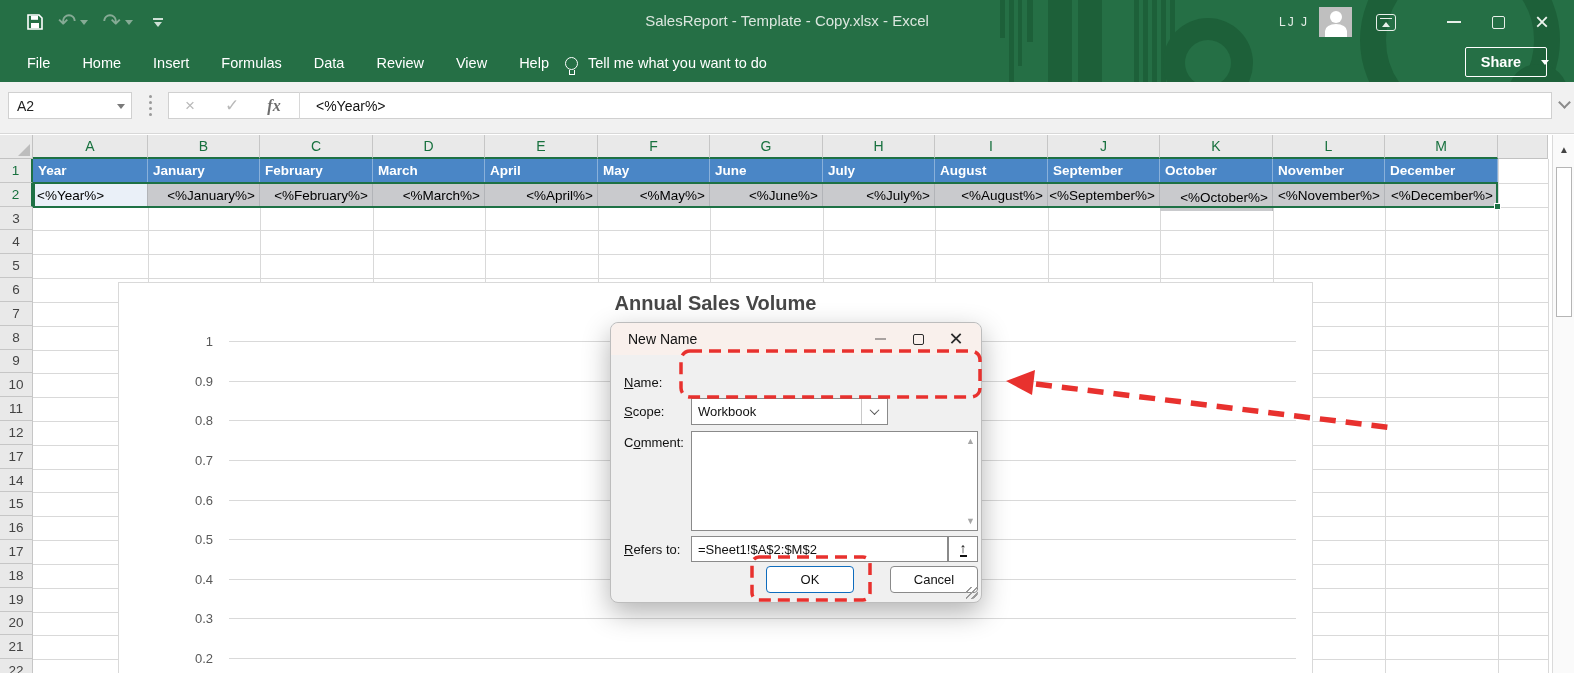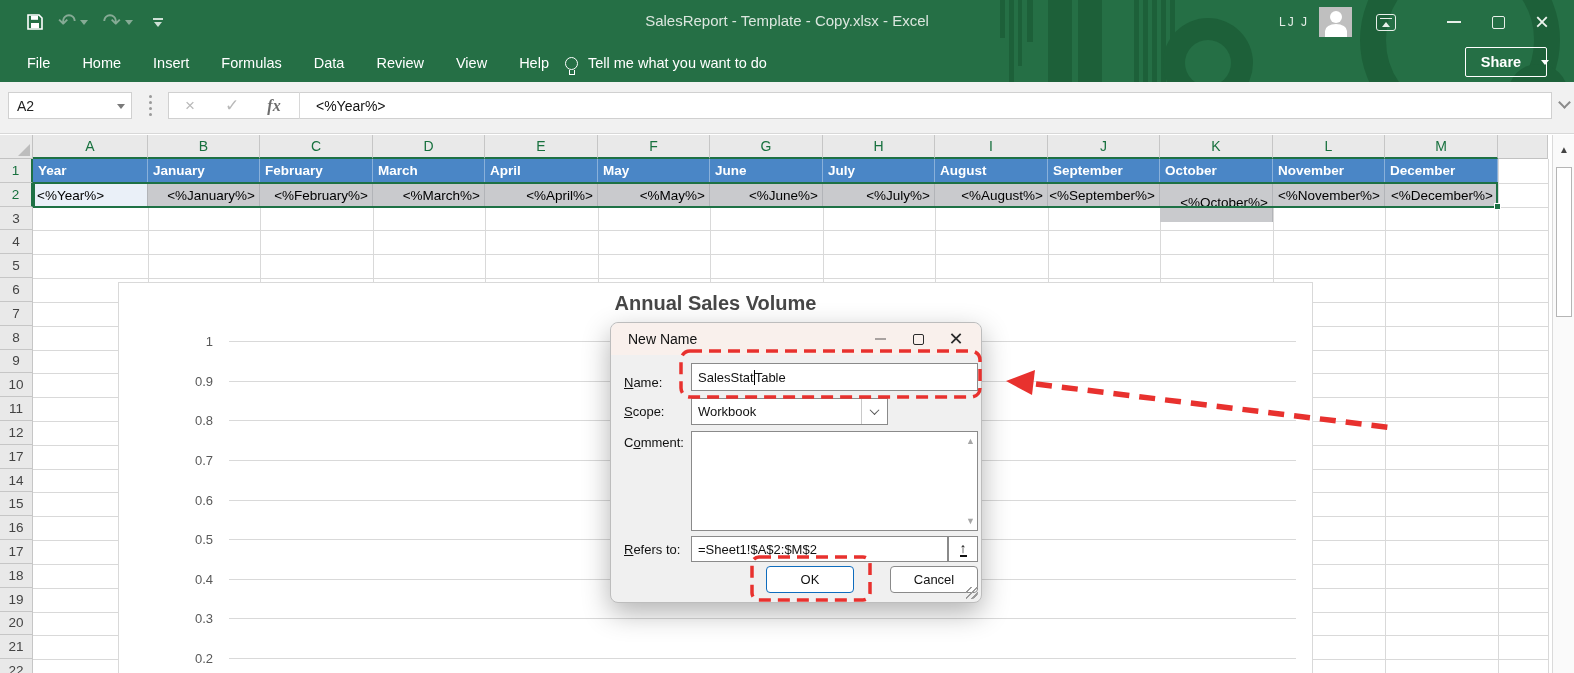--- a/index.html
+++ b/index.html
@@ -321,21 +321,21 @@
         </div>
         <div class="trow-cell" style="left: 823px; top: 47.82px; width: 112px; height: 23.82px; z-index: 2;">
           <span class="rv">&lt;%July%&gt;</span>
         </div>
         <div class="trow-cell" style="left: 935px; top: 47.82px; width: 113px; height: 23.82px; z-index: 2;">
           <span class="rv">&lt;%August%&gt;</span>
         </div>
         <div class="trow-cell" style="left: 1048px; top: 47.82px; width: 112px; height: 23.82px; z-index: 2;">
           <span class="rv">&lt;%September%&gt;</span>
         </div>
-        <div class="trow-cell" style="left: 1160px; top: 47.82px; width: 113px; height: 39px; z-index: 2;">
+        <div class="trow-cell" style="left: 1160px; top: 47.82px; width: 113px; height: 28px; z-index: 2;">
           <span class="rv">&lt;%October%&gt;</span>
         </div>
         <div class="trow-cell" style="left: 1273px; top: 47.82px; width: 112px; height: 23.82px; z-index: 2;">
           <span class="rv">&lt;%November%&gt;</span>
         </div>
         <div class="trow-cell" style="left: 1385px; top: 47.82px; width: 113px; height: 23.82px; z-index: 2;">
           <span class="rv">&lt;%December%&gt;</span>
         </div>
         <div class="sel-border" style="left: 33px; top: 46.82px; width: 1465px; height: 25.82px;"></div>
         <div class="fill-handle" style="left: 1494px; top: 67.64px;"></div>
@@ -379,25 +379,20 @@
             <span class="dmin"></span>
           </span>
         <span class="dc">
             <span class="dmax"></span>
           </span>
         <span class="dc dclose">✕</span>
       </span>
     </div>
 
     <div class="dlg-label" style="top:52px"><span class="ul">N</span><span>ame:</span></div>
-    <div class="dlg-input" style="left:80px;top:40px;width:287px;height:28px">
-      <span>SalesStat</span>
-        <span class="caret"></span>
-        <span>Table</span>
-    </div>
 
     <div class="dlg-label" style="top:81px"><span class="ul">S</span><span>cope:</span></div>
     <div class="dlg-input" style="left:80px;top:75px;width:197px;height:27px">
       <span>Workbook</span>
       <span class="scope-chev">
           <i></i>
         </span>
     </div>
 
     <div class="dlg-label" style="top:112px"><span>C</span><span class="ul">o</span><span>mment:</span></div>

